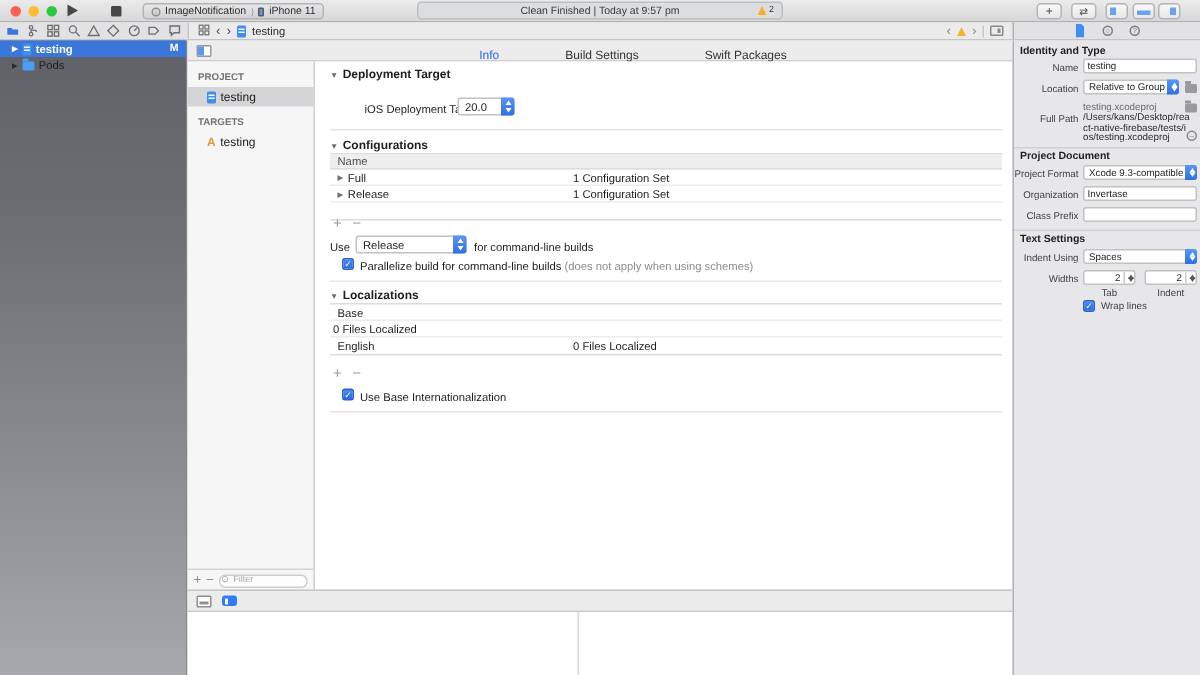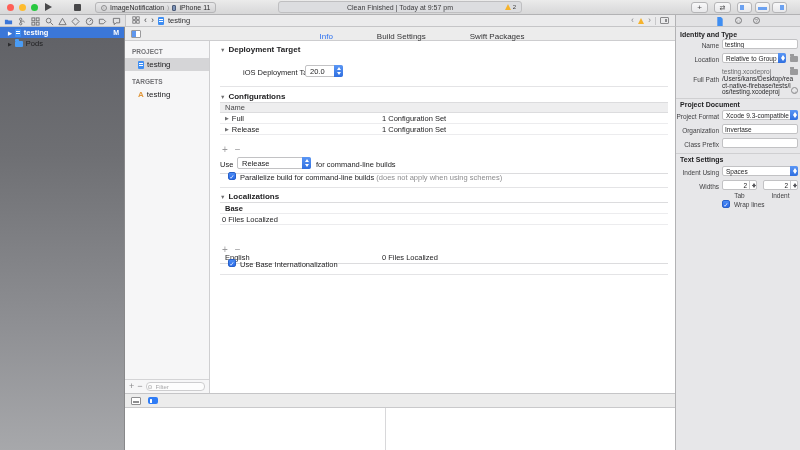--- a/index.html
+++ b/index.html
@@ -107,21 +107,21 @@
   .dd-step { position:absolute; right:-1px; top:-1px; bottom:-1px; width:9px;
     background:linear-gradient(#5a96f5,#2f6fe0); border-radius:0 2px 2px 0; }
   .dd-step::before { content:""; position:absolute; left:2.5px; top:2px; border-left:2px solid transparent;
     border-right:2px solid transparent; border-bottom:3px solid #fff; }
   .dd-step::after { content:""; position:absolute; left:2.5px; bottom:2px; border-left:2px solid transparent;
     border-right:2px solid transparent; border-top:3px solid #fff; }
   .xtable { position:absolute; left:10px; width:448px; border:1px solid #dcdcde; border-left:none; border-right:none; }
   .xt-head { height:10px; background:#eeeeef; border-bottom:1px solid #dcdcde; display:flex;
     align-items:center; color:#4a4a4c; }
   .xt-row { height:11px; border-bottom:1px solid #ececee; display:flex; align-items:center; color:#1d1d1f; }
-  .xt-row:last-child { border-bottom:none;margin-top:27px; }
+  .xt-row:last-child { border-bottom:none; }
   .xt-c1 { width:160px; padding-left:5px; display:flex; align-items:center; gap:3px; }
   .xt-c2 { flex:1; padding-left:2px; }
   .row-disc { font-size:5px; color:#707072; }
   .plusminus { position:absolute; font-size:10px; color:#9a9a9c; letter-spacing:7px; }
   .cb { position:absolute; width:8px; height:8px; border-radius:2px;
     background:linear-gradient(#4a8bf5,#2a6ae8); border:1px solid #2860c8; color:#fff; font-size:6px;
     display:flex; align-items:center; justify-content:center; }
   .note-gray { color:#8c8c8e;text-align:center; }
 
   
@@ -363,21 +363,21 @@
       <span>Parallelize build for command-line builds</span>
       <span class="note-gray">(does not apply when using schemes)</span>
     </div>
     <div class="hdiv" style="top:146px;"></div>
 
     <div class="sec-title" style="left:10px;top:151px;">
       <span class="disc-dn">▼</span><span>Localizations</span>
     </div>
     <div class="xtable" style="top:161px;">
       <div class="xt-row">
-        <span class="xt-c1" style="width:160px;font-weight:bold;">Base</span>
+        <span class="xt-c1" style="width:160px;">Base</span>
       </div>
       <div class="xt-row">
         <span class="xt-c2">0 Files Localized</span>
       </div>
       <div class="xt-row">
         <span class="xt-c1" style="width:160px;">English</span>
         <span class="xt-c2">0 Files Localized</span>
       </div>
     </div>
     <div class="plusminus" style="left:12px;top:203px;">

